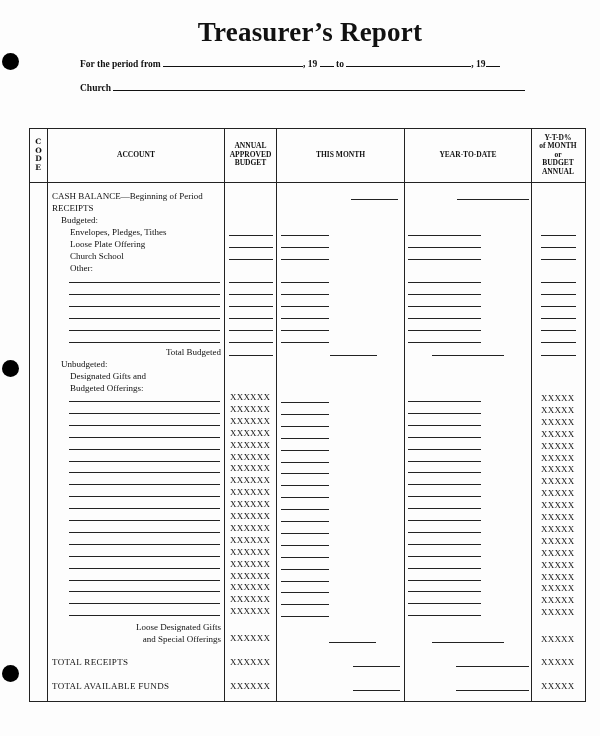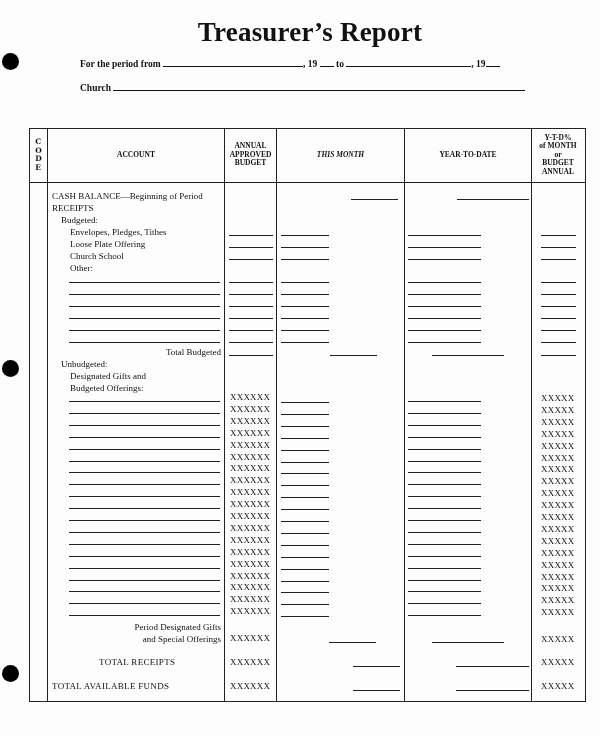--- a/index.html
+++ b/index.html
@@ -61,21 +61,21 @@
     </div>
   </div>
 <div class="colhead" style="left:48px;width:176px;">ACCOUNT</div>
 <div class="colhead" style="left:225px;width:51px;" id="h-budget">
     <div>
       <div>ANNUAL</div>
       <div>APPROVED</div>
       <div>BUDGET</div>
     </div>
   </div>
-<div class="colhead" style="left:277px;width:127px;font-style:italic;">THIS MONTH</div>
+<div class="colhead" style="left:277px;width:127px;">THIS MONTH</div>
 <div class="colhead" style="left:405px;width:126px;">YEAR-TO-DATE</div>
 <div class="colhead" style="left:532px;width:52px;" id="h-pct">
     <div>
       <div>Y-T-D%</div>
       <div>of MONTH</div>
       <div>or</div>
       <div>BUDGET</div>
       <div>ANNUAL</div>
     </div>
   </div>
@@ -84,23 +84,23 @@
 <div class="lbl" style="left:52px;top:203px;text-align:right;">RECEIPTS</div>
 <div class="lbl" style="left:61px;top:215px;">Budgeted:</div>
 <div class="lbl" style="left:70px;top:227px;">Envelopes, Pledges, Tithes</div>
 <div class="lbl" style="left:70px;top:239px;">Loose Plate Offering</div>
 <div class="lbl" style="left:70px;top:251px;">Church School</div>
 <div class="lbl" style="left:70px;top:263px;">Other:</div>
 <div class="lblr" style="right:379px;top:347px;">Total Budgeted</div>
 <div class="lbl" style="left:61px;top:359px;">Unbudgeted:</div>
 <div class="lbl" style="left:70px;top:371px;">Designated Gifts and</div>
 <div class="lbl" style="left:70px;top:383px;">Budgeted Offerings:</div>
-<div class="lblr" style="right:379px;top:622px;">Period Designated Gifts</div>
+<div class="lblr" style="right:379px;top:622px;">Loose Designated Gifts</div>
 <div class="lblr" style="right:379px;top:634px;">and Special Offerings</div>
-<div class="lbl caps" style="left:52px;top:657px;margin-left:47px;">TOTAL RECEIPTS</div>
+<div class="lbl caps" style="left:52px;top:657px;">TOTAL RECEIPTS</div>
 <div class="lbl caps" style="left:52px;top:681px;">TOTAL AVAILABLE FUNDS</div>
 
 <div id="dyn">
     <div class="ul" style="left: 351px; top: 199px; width: 47px;"></div>
     <div class="ul" style="left: 457px; top: 199px; width: 72px;"></div>
     <div class="ul" style="left: 229px; top: 235px; width: 44px;"></div>
     <div class="ul" style="left: 281px; top: 235px; width: 48px;"></div>
     <div class="ul" style="left: 408px; top: 235px; width: 73px;"></div>
     <div class="ul" style="left: 541px; top: 235px; width: 35px;"></div>
     <div class="ul" style="left: 229px; top: 247px; width: 44px;"></div>

